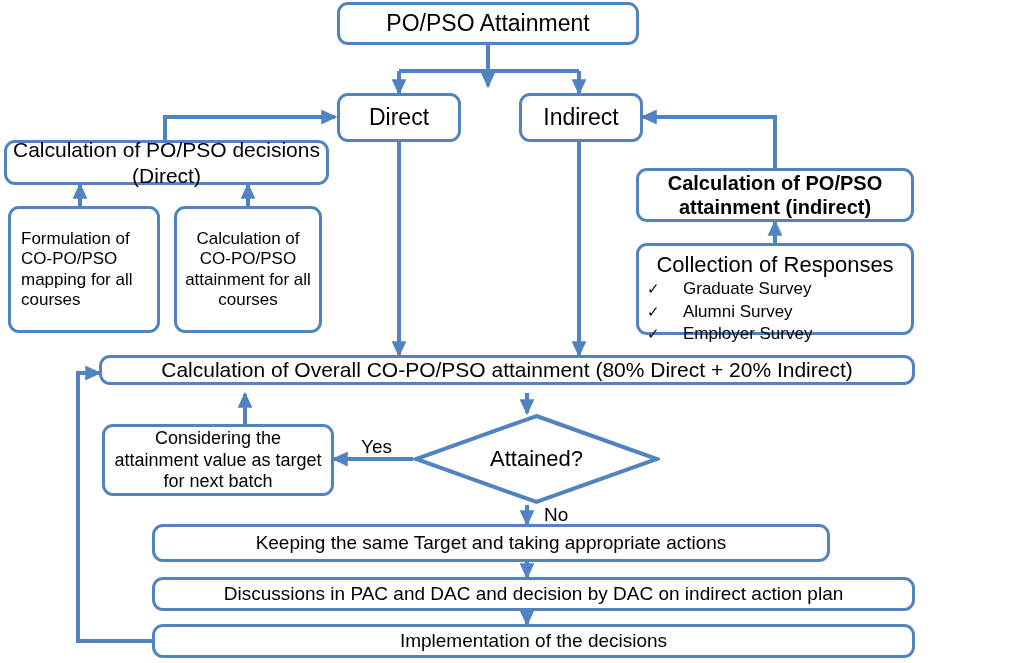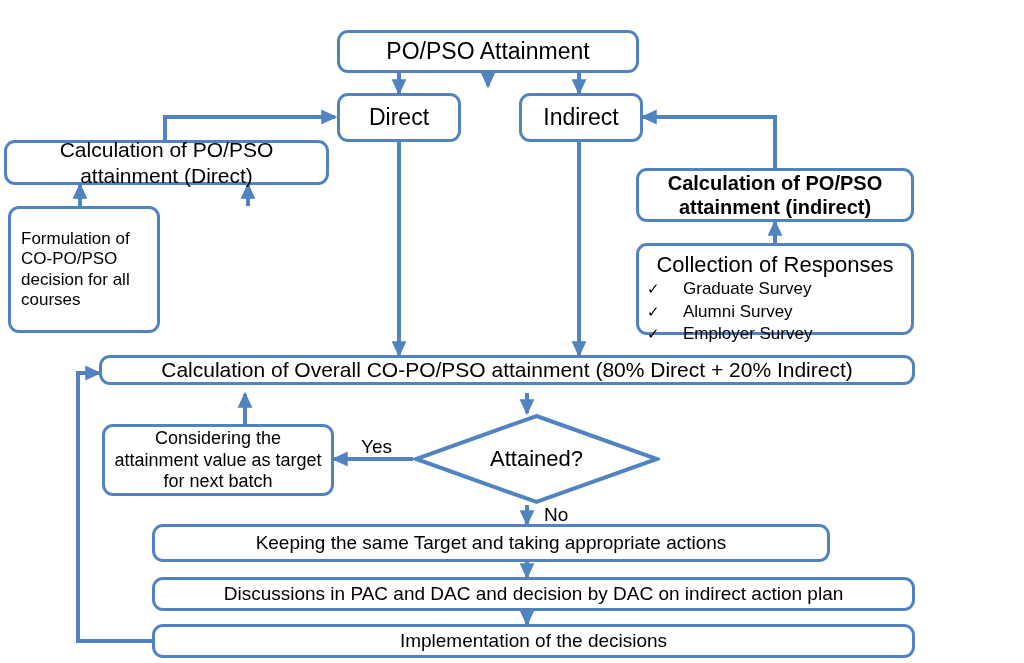--- a/index.html
+++ b/index.html
@@ -151,44 +151,47 @@
       <path d="M 527 505 L 527 524" marker-end="url(#arrow)"></path>
 
       <path d="M 527 562 L 527 577" marker-end="url(#arrow)"></path>
 
       <path d="M 527 610 L 527 624" marker-end="url(#arrow)"></path>
 
       <path d="M 152 641 L 78 641 L 78 373 L 99 373" marker-end="url(#arrow)"></path>
     </g>
   </svg>
 
-  <div class="node f23" style="left:337px; top:2px; width:302px; height:43px;margin-top:28px;">
+  <div class="node f23" style="left:337px; top:2px; width:302px; height:43px;">
     <span class="txt">PO/PSO Attainment</span>
   </div>
 
   <div class="node f23" style="left:519px; top:93px; width:124px; height:49px;">
     <span class="txt">Indirect</span>
   </div>
 
   <div class="node f23" style="left:337px; top:93px; width:124px; height:49px;">
     <span class="txt">Direct</span>
   </div>
 
   <div class="node f21" style="left:4px; top:140px; width:325px; height:45px;">
-    <span class="txt">Calculation of PO/PSO attainment (Direct)</span>
+    <span class="txt">Calculation of PO/PSO decisions (Direct)</span>
   </div>
 
   <div class="node f20" style="left:636px; top:168px; width:278px; height:54px;font-weight:bold;">
     <span class="txt">Calculation of PO/PSO attainment (indirect)</span>
   </div>
 
   <div class="node f17 left-align" style="left:8px; top:206px; width:152px; height:127px;">
-    <span class="txt">Formulation of CO-PO/PSO decision for all courses</span>
-  </div>
-
+    <span class="txt">Formulation of CO-PO/PSO mapping for all courses</span>
+  </div>
+
+  <div class="node f17" style="left:174px; top:206px; width:148px; height:127px;">
+    <span class="txt">Calculation of CO-PO/PSO attainment for all courses</span>
+  </div>
 
   <div class="node responses" style="left:636px; top:243px; width:278px; height:92px;">
     <span class="rtitle">Collection of Responses</span>
     <ul>
       <li>
         <span class="check">✓</span>
         <span class="lbl">Graduate Survey</span>
       </li>
       <li>
         <span class="check">✓</span>

